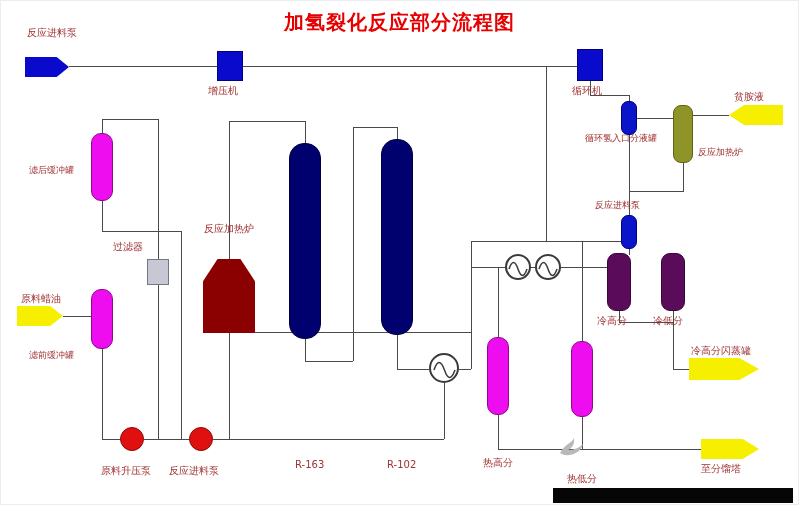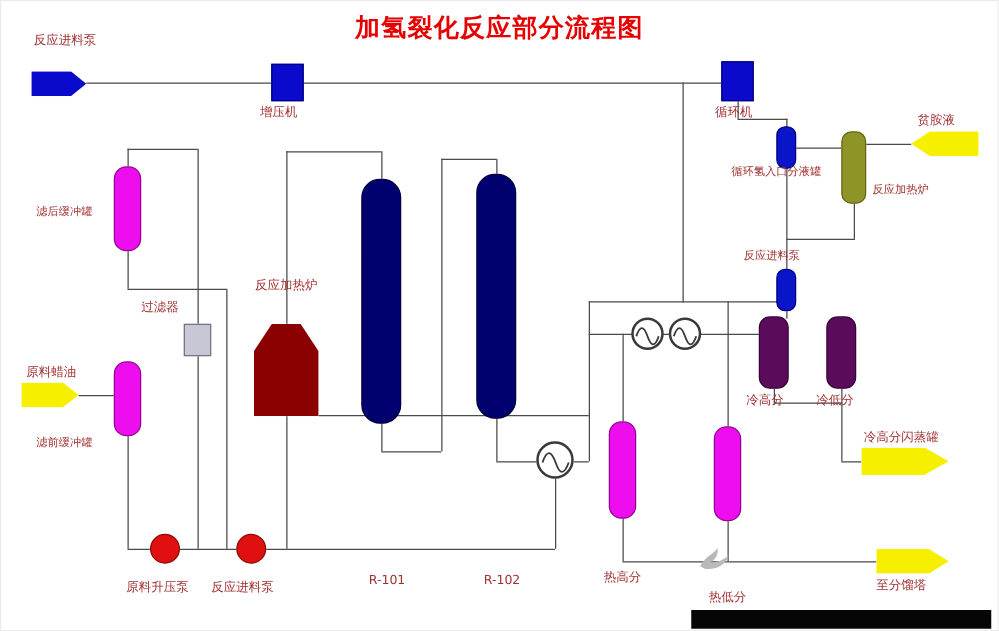--- a/index.html
+++ b/index.html
@@ -145,21 +145,21 @@
   <div class="lbl s9" style="left:594px;top:200px">反应进料泵</div>
   <div class="lbl" style="left:596px;top:314px">冷高分</div>
   <div class="lbl" style="left:652px;top:314px">冷低分</div>
   <div class="lbl s9" style="left:28px;top:165px">滤后缓冲罐</div>
   <div class="lbl" style="left:112px;top:240px">过滤器</div>
   <div class="lbl" style="left:20px;top:292px">原料蜡油</div>
   <div class="lbl s9" style="left:28px;top:350px">滤前缓冲罐</div>
   <div class="lbl" style="left:203px;top:222px">反应加热炉</div>
   <div class="lbl" style="left:100px;top:464px">原料升压泵</div>
   <div class="lbl" style="left:168px;top:464px">反应进料泵</div>
-  <div class="lbl" style="left:294px;top:458px">R-101</div>
+  <div class="lbl" style="left:294px;top:458px">R-163</div>
   <div class="lbl" style="left:386px;top:458px">R-102</div>
   <div class="lbl" style="left:482px;top:456px">热高分</div>
   <div class="lbl" style="left:566px;top:472px">热低分</div>
   <div class="lbl" style="left:690px;top:344px">冷高分闪蒸罐</div>
   <div class="lbl" style="left:700px;top:462px">至分馏塔</div>
 
   <svg style="position:absolute;left:556px;top:434px" width="28" height="28" viewBox="0 0 28 28">
     <path d="M3 18 C8 9 15 8 17 3 C18 9 15 13 11 15 C17 15 22 13 26 9 C24 17 16 21 7 20 Z" fill="#b9b9b9"></path>
   </svg>
   <div class="blackbar" style="left:552px;top:487px;width:240px;height:15px"></div>

